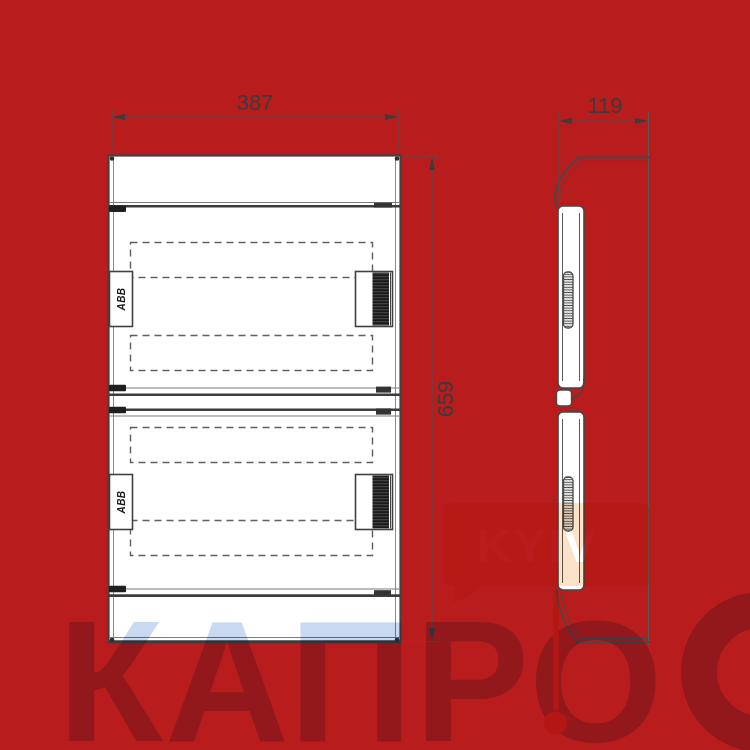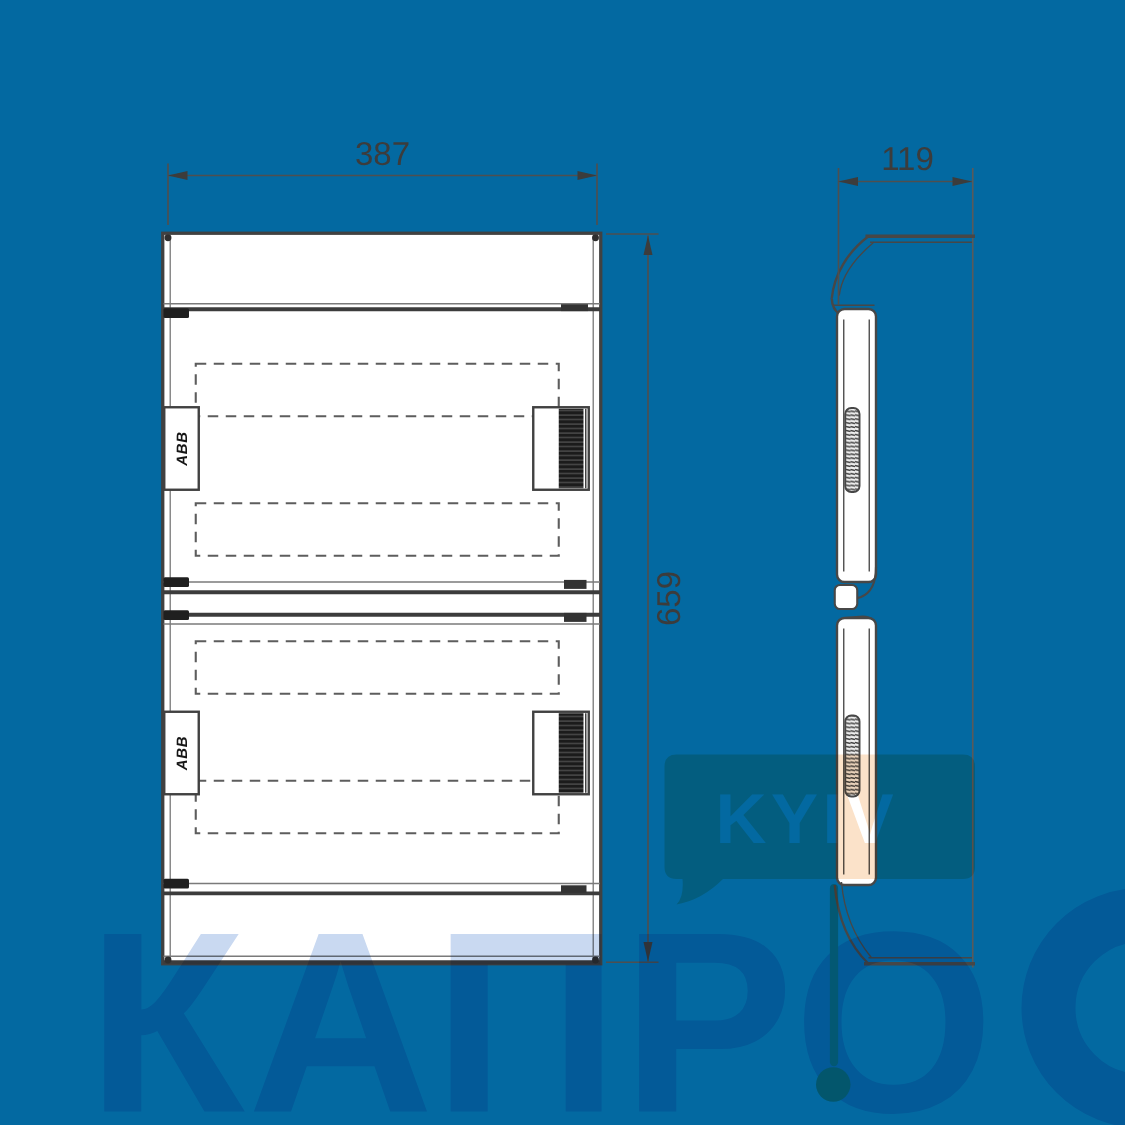--- a/index.html
+++ b/index.html
@@ -1,16 +1,16 @@
 <!DOCTYPE html>
 <html><head>
 <meta charset="utf-8">
 <style>
   html,body{margin:0;padding:0;background:#ffffff;}
-  #canvas{position:relative;width:750px;height:750px;background:#0369a1;overflow:hidden;
+  #canvas{position:relative;width:750px;height:750px;background:#b91c1c;overflow:hidden;
           font-family:"Liberation Sans", sans-serif;}
   svg{position:absolute;left:0;top:0;}
   #watermark-layer{mix-blend-mode:multiply;}
   text{font-family:"Liberation Sans", sans-serif;}
   .dim-text{font-size:22px;fill:#3c3c3c;}
   .abb-text{font-size:10px;font-weight:bold;font-style:italic;fill:#161616;letter-spacing:.4px;}
 </style>
 </head>
 <body>
 

